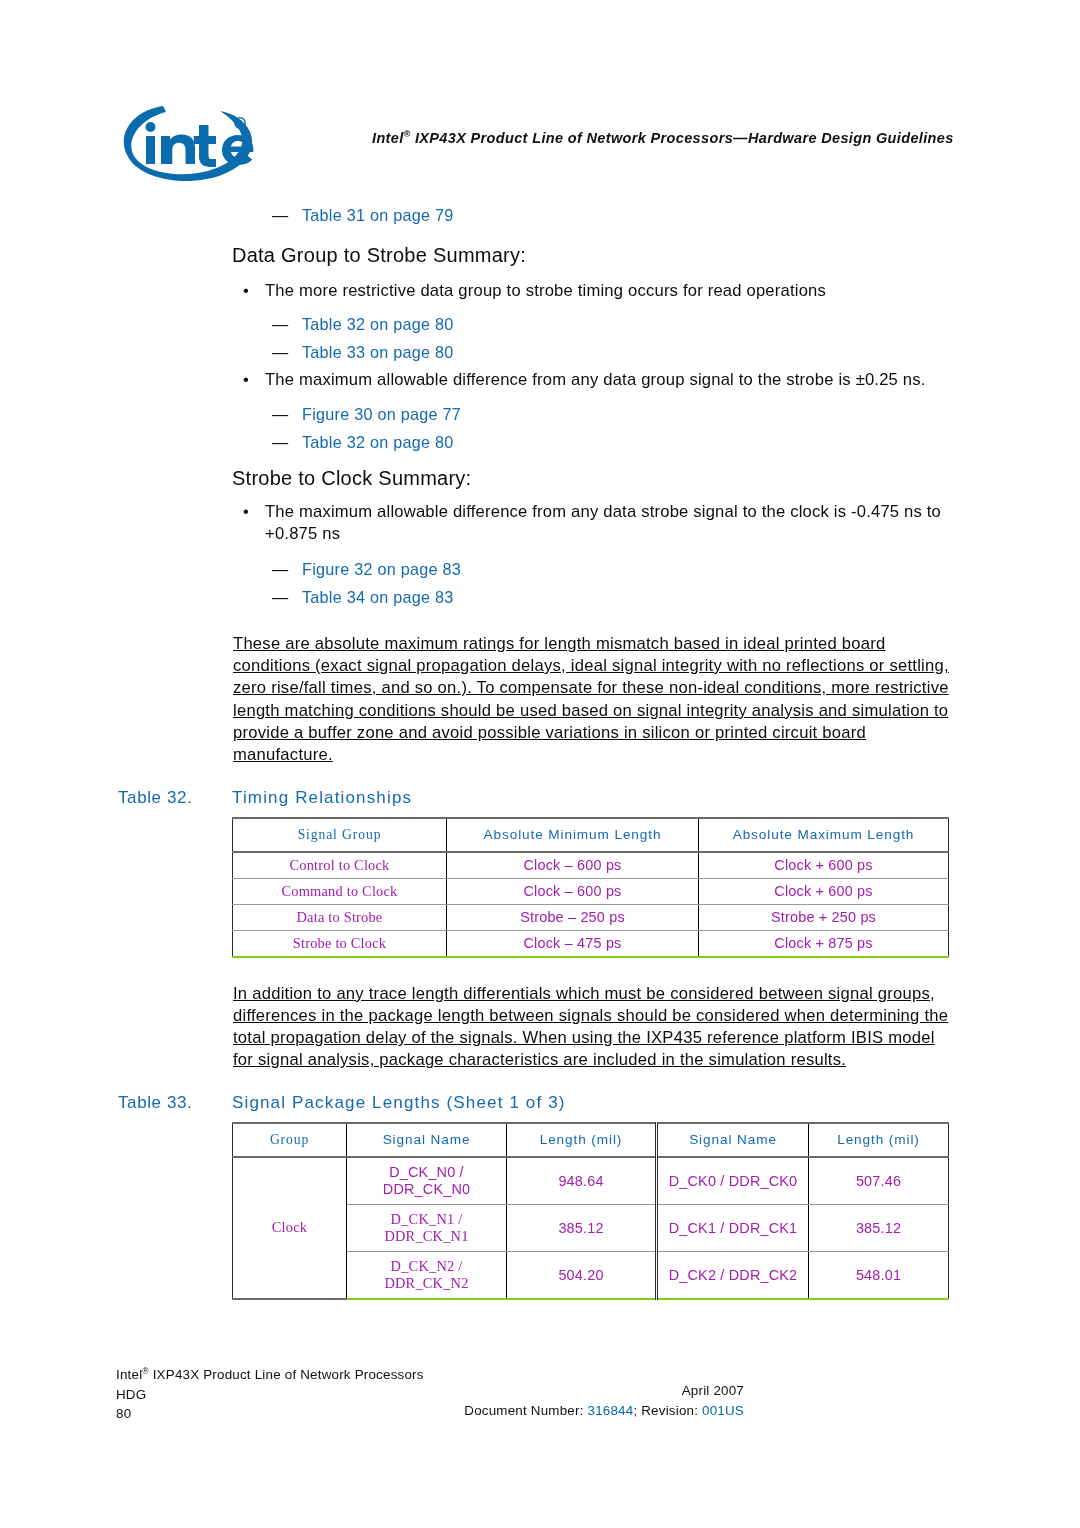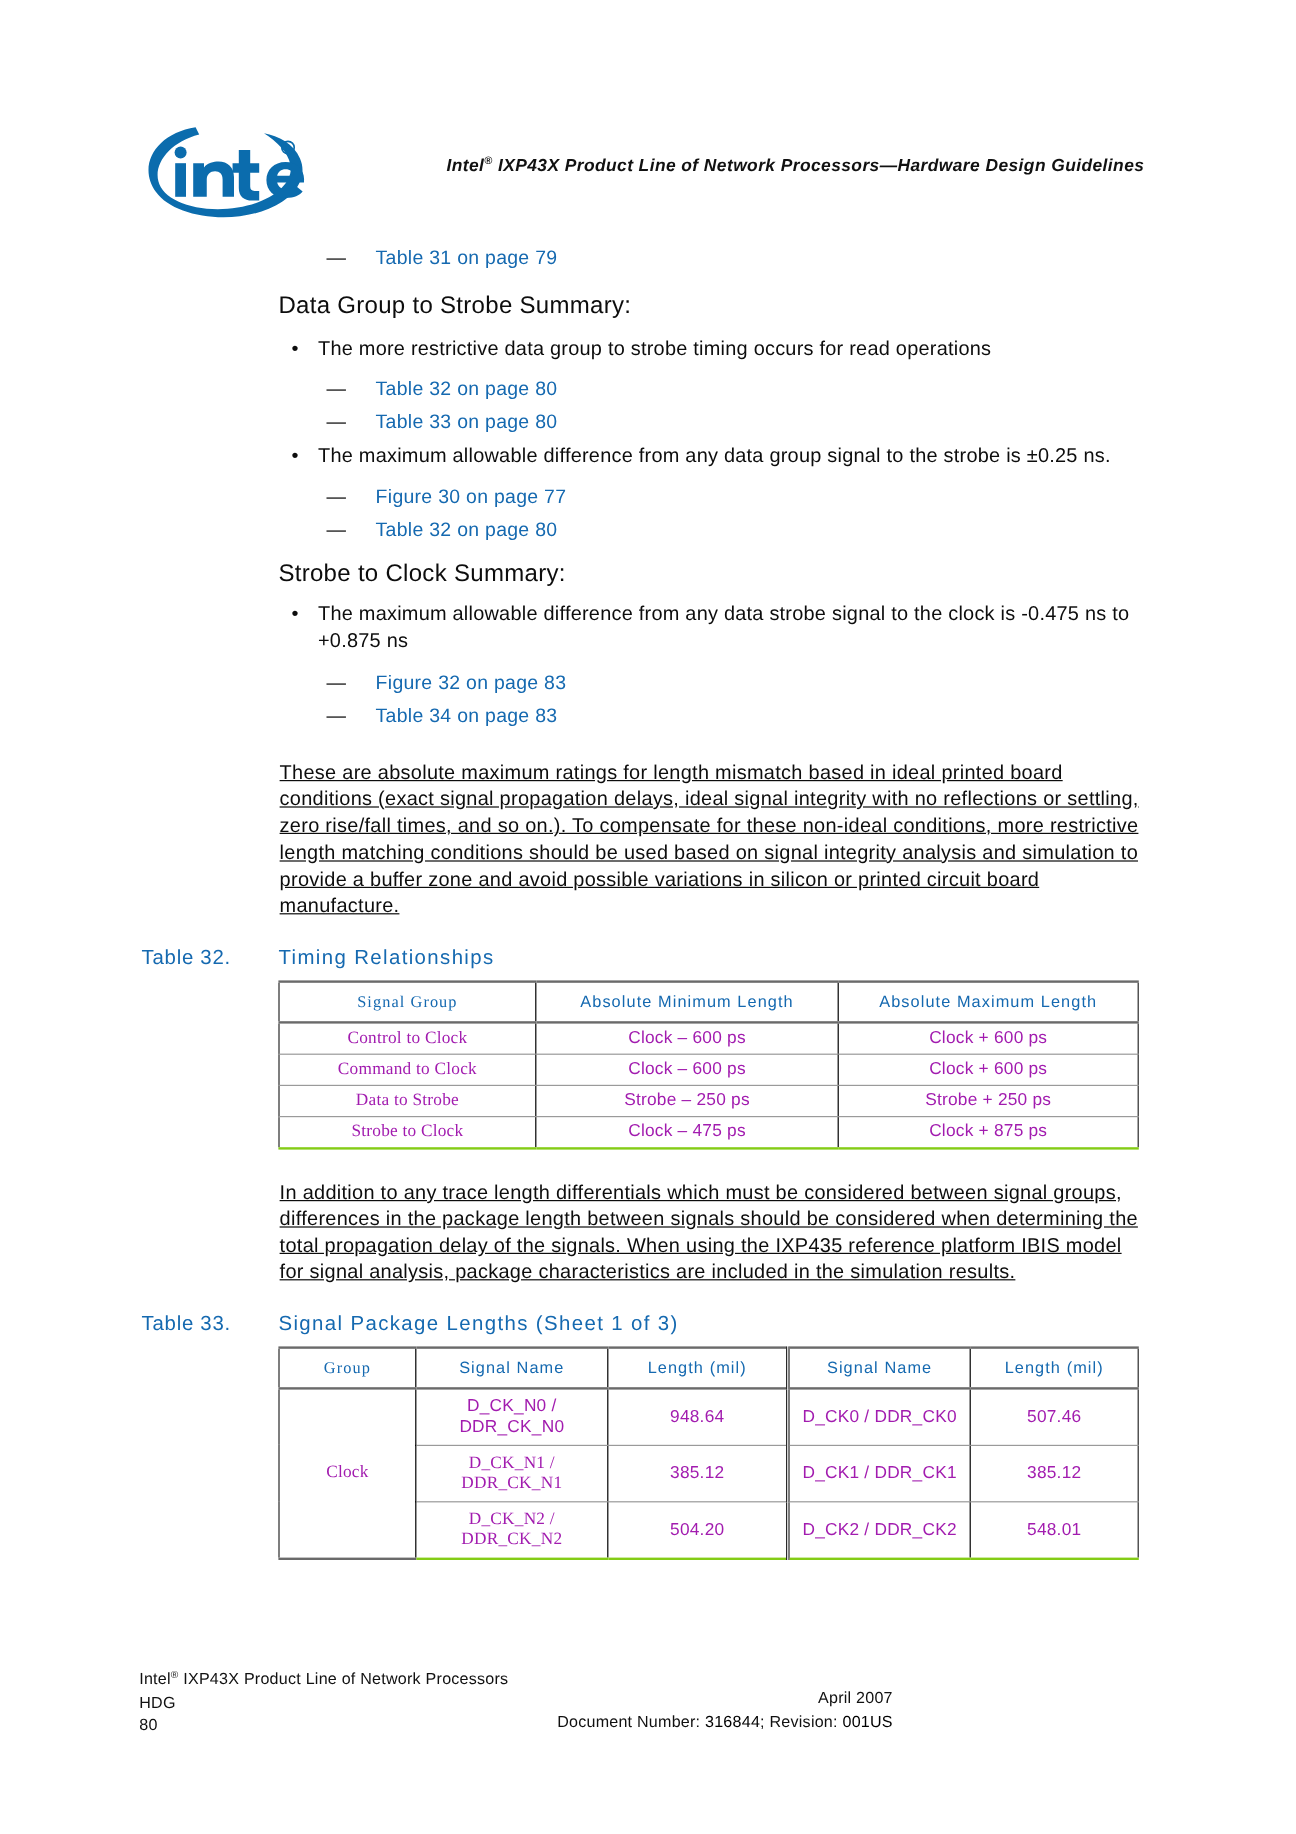--- a/index.html
+++ b/index.html
@@ -104,21 +104,21 @@
   .xref .dash {
     position: absolute;
     left: 272px;
     top: 0;
     color: #0d0d0d;
     font-size: 16.2px;
     line-height: 22px;
   }
   .xref .lnk {
     display: inline-block;
-    margin-left: 41px;
+    margin-left: 30px;
     color: #1569b0;
     letter-spacing: 0.25px;
   }
 
   .sp6  { height: 6px; }
   .sp10 { height: 10px; }
   .sp12 { height: 12px; }
   .sp14 { height: 14px; }
   .sp18 { height: 18px; }
   .sp20 { height: 20px; }
@@ -201,21 +201,20 @@
   }
   .t33 .twoline { line-height: 17px; }
 
   
   .footer {
     position: absolute;
     left: 0;
     top: 1362px;
     width: 864px;
     height: 80px;
-    margin-top: 24px;
   }
   .f-left {
     position: absolute;
     left: 116px;
     top: 0;
     font-size: 13.4px;
     line-height: 19.5px;
     letter-spacing: 0.2px;
     color: #111111;
   }
@@ -223,21 +222,21 @@
   .f-right {
     position: absolute;
     right: 120px;
     top: 19px;
     text-align: right;
     font-size: 13.4px;
     line-height: 19.5px;
     letter-spacing: 0.2px;
     color: #111111;
   }
-  .f-right .blue { color: #000000; }
+  .f-right .blue { color: #0369a1; }
 </style>
 </head>
 <body>
 
 <div class="page">
 
   <div class="hdr-logo">
     <svg width="144" height="96" viewBox="0 0 144 96" xmlns="http://www.w3.org/2000/svg">
 
       <path d="M47 10 C 14 15, -2 42, 14 64 C 28 84, 74 92, 108 78 C 130 69, 141 52, 134 36

